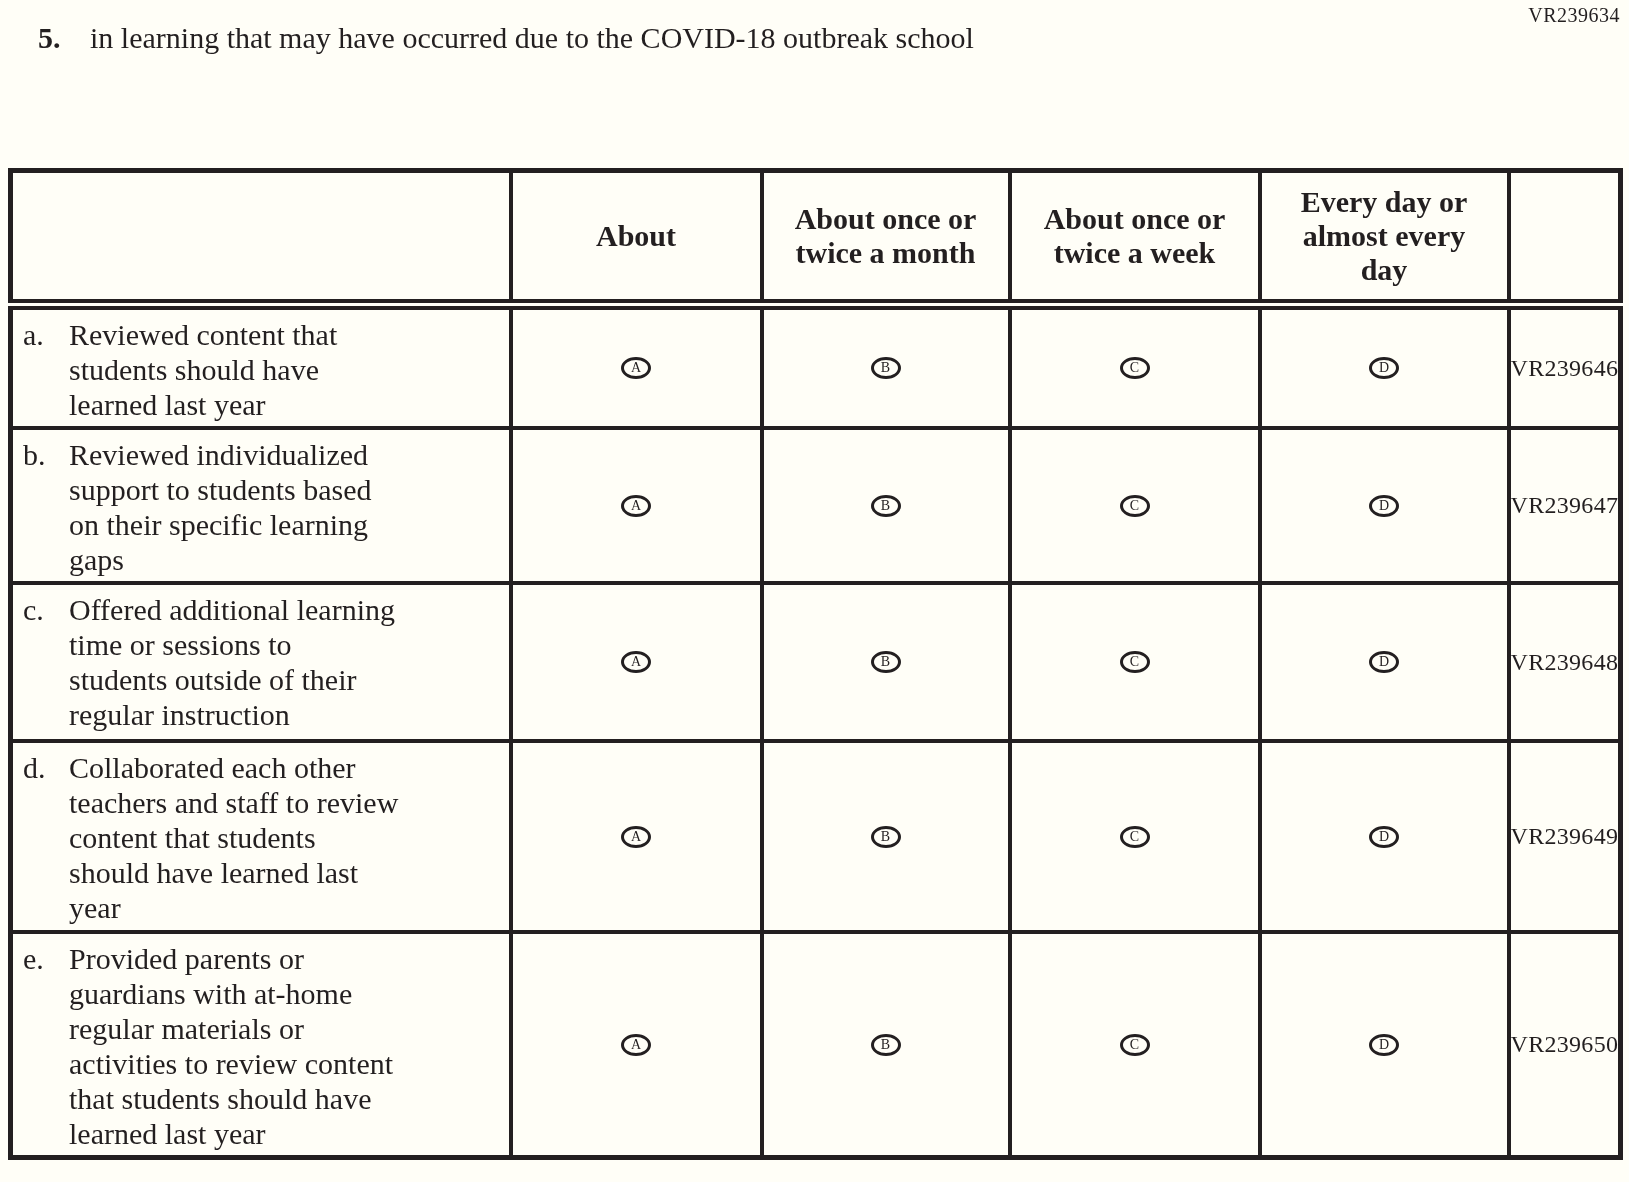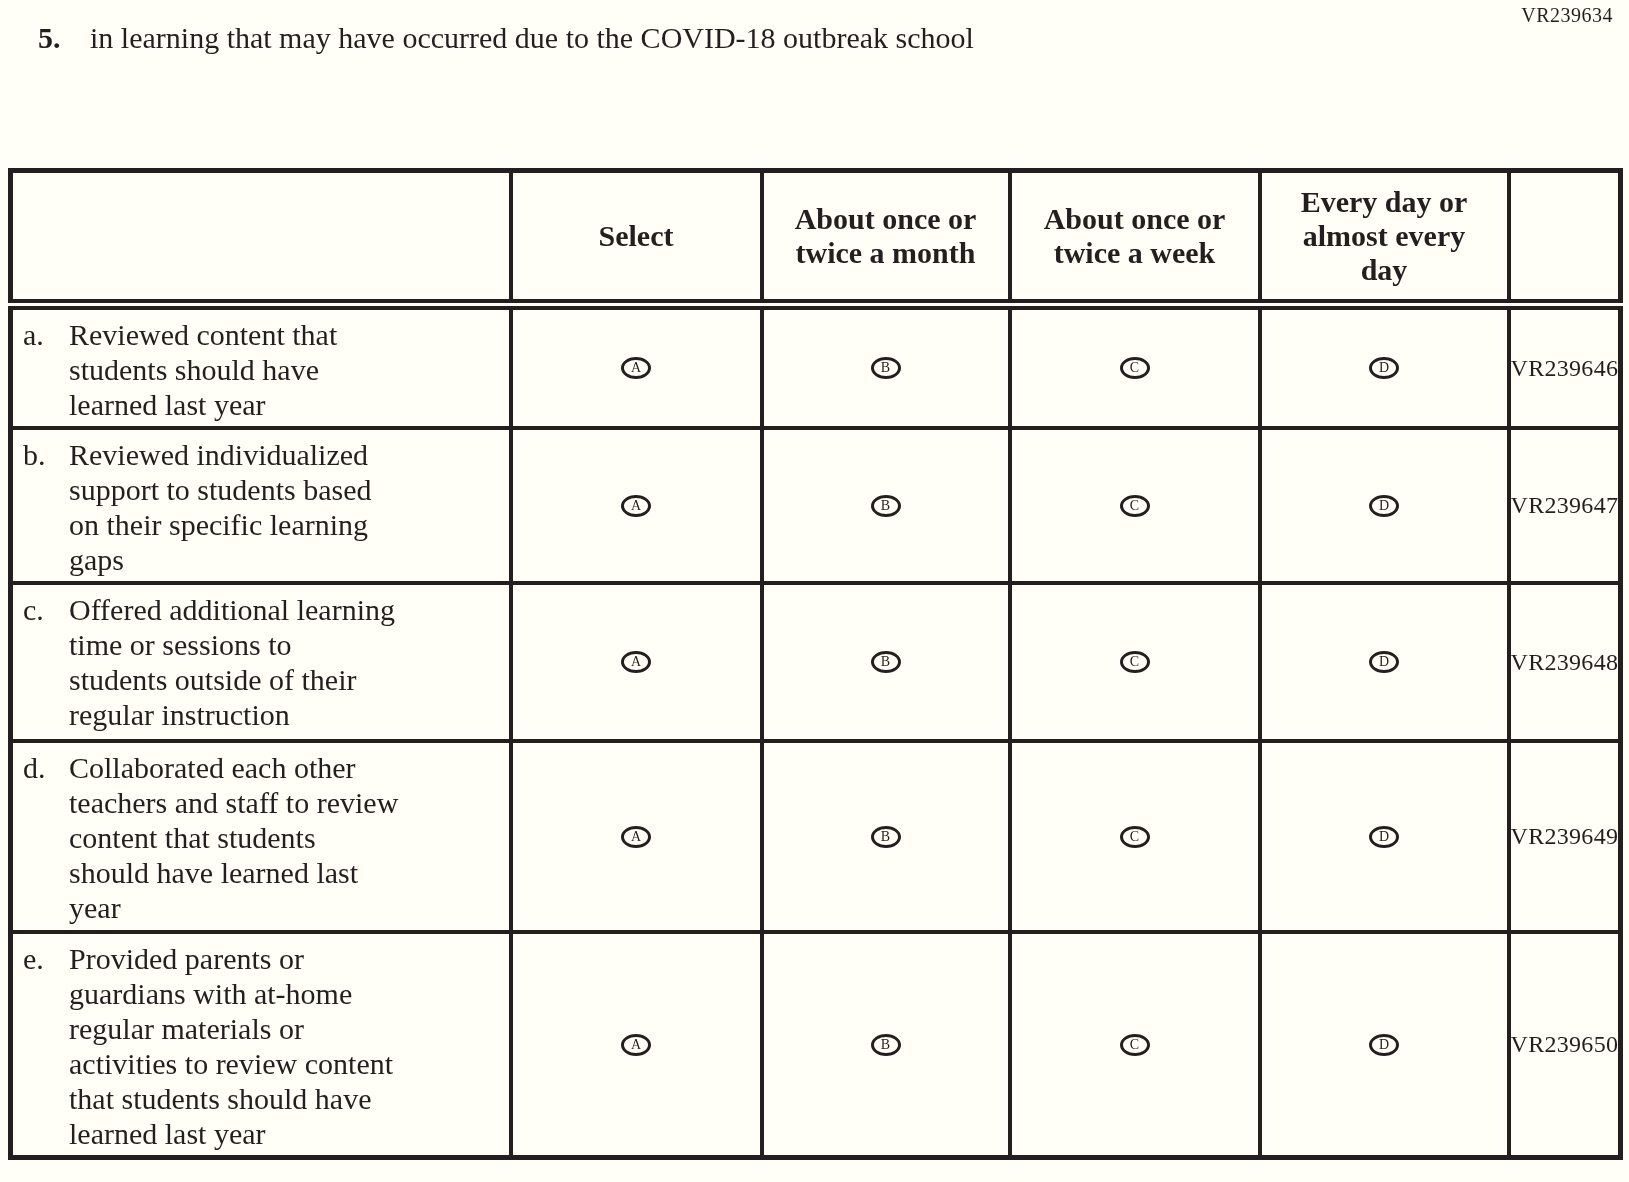--- a/index.html
+++ b/index.html
@@ -9,21 +9,21 @@
     width: 1629px;
     height: 1182px;
     background: #fffef7;
     color: #231f20;
     font-family: "Liberation Serif", serif;
     overflow: hidden;
   }
   .form-code {
     position: absolute;
     top: 4px;
-    right: 16px;
+    right: 9px;
     font-size: 20px;
     letter-spacing: 0.5px;
     margin-left: 8px;
   }
   .question {
     position: absolute;
     top: 20px;
     left: 38px;
     display: flex;
     font-size: 30px;
@@ -116,21 +116,21 @@
       <col style="width:251px">
       <col style="width:248px">
       <col style="width:250px">
       <col style="width:249px">
       <col style="width:112px">
     </colgroup>
     <thead>
       <tr>
         <th></th>
         <th>
-          <span class="h-line">Select</span>
+          <span class="h-line">About</span>
         </th>
         <th>
           <span class="h-line">About once or</span>
           <span class="h-line">twice a month</span>
         </th>
         <th>
           <span class="h-line">About once or</span>
           <span class="h-line">twice a week</span>
         </th>
         <th>

